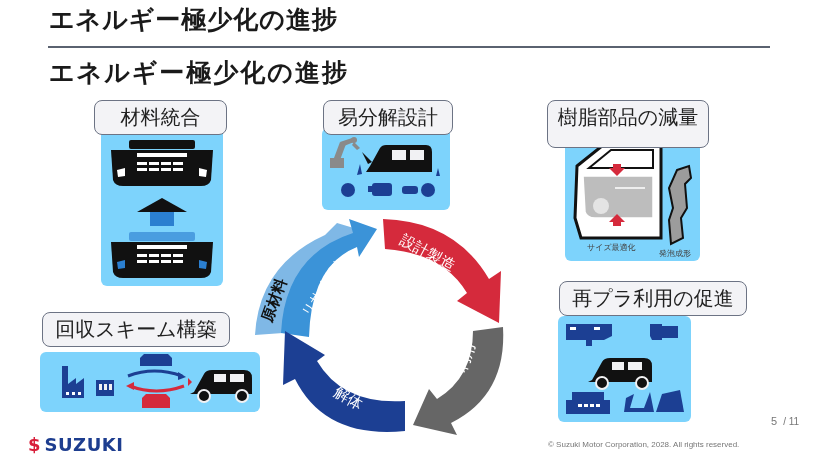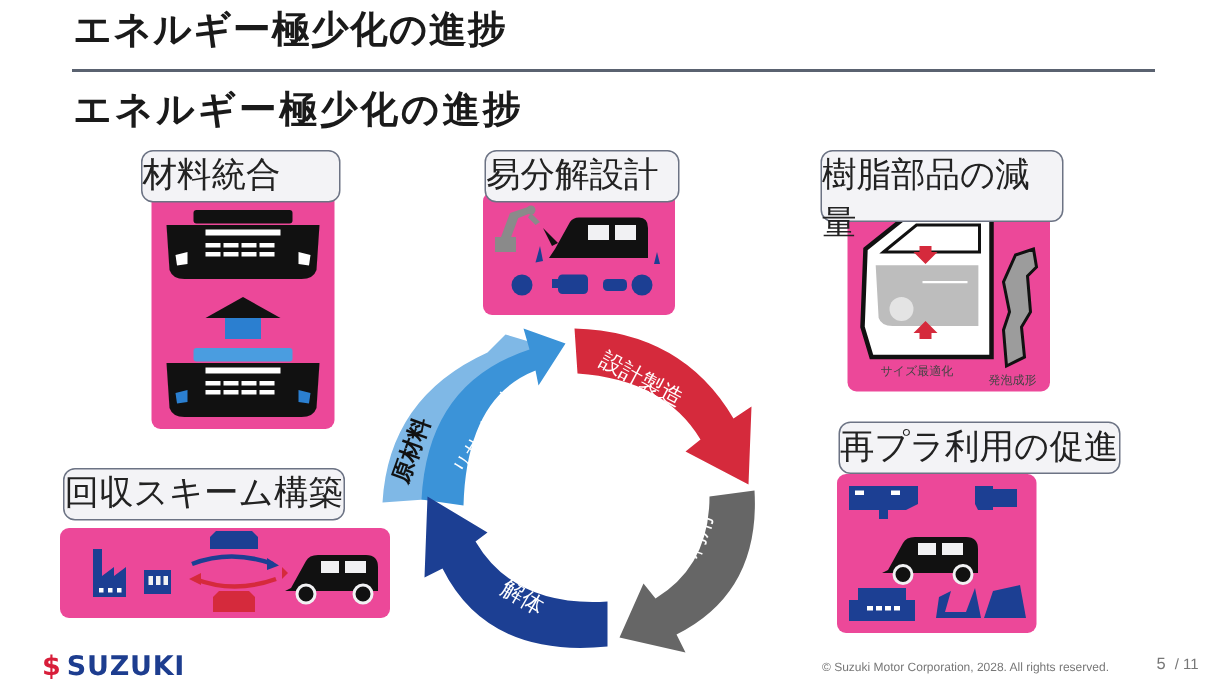--- a/index.html
+++ b/index.html
@@ -15,39 +15,39 @@
   }
   .rule {
     position: absolute; left: 48px; top: 46px; width: 722px; height: 2px;
     background: #5a6270;
   }
   .subtitle {
     position: absolute; left: 49px; top: 56px;
     font-size: 25px; font-weight: bold; letter-spacing: 2px; color: #1a1a1a;
   }
   .card {
-    position: absolute; background: #ec4899; border-radius: 6px;
+    position: absolute; background: #7dd3fc; border-radius: 6px;
   }
   .label {
     position: absolute; background: #f3f3f6; border: 1.5px solid #6c7384;
-    border-radius: 8px; font-size: 23px; text-align: left;
+    border-radius: 8px; font-size: 20px; text-align: center;
     color: #222; box-sizing: border-box; line-height: 32px;
   }
   .ring { position: absolute; left: 245px; top: 205px; width: 270px; height: 235px; }
   .footer-logo {
     position: absolute; left: 28px; top: 434px; display: flex; align-items: center; gap: 4px;
   }
   .footer-logo .mark { color: #d81e3a; font-size: 18px; font-weight: bold; line-height: 1; }
   .footer-logo .word { color: #1d3d8f; font-size: 18px; font-weight: bold; letter-spacing: 0.5px; }
   .copyright {
     position: absolute; left: 548px; top: 440px; font-size: 8px; color: #777;
     font-family: "Liberation Sans", sans-serif;
   }
   .pager {
-    position: absolute; left: 771px; top: 437px; font-size: 10px; color: #777;
+    position: absolute; left: 771px; top: 415px; font-size: 10px; color: #777;
     font-family: "Liberation Sans", sans-serif;
   }
   .pager .cur { font-size: 11px; margin-right: 6px; }
   svg text { font-family: "DejaVu Sans", sans-serif; }
 </style>
 </head>
 <body>
 
 <div class="title">エネルギー極少化の進捗</div>
 <div class="rule"></div>

